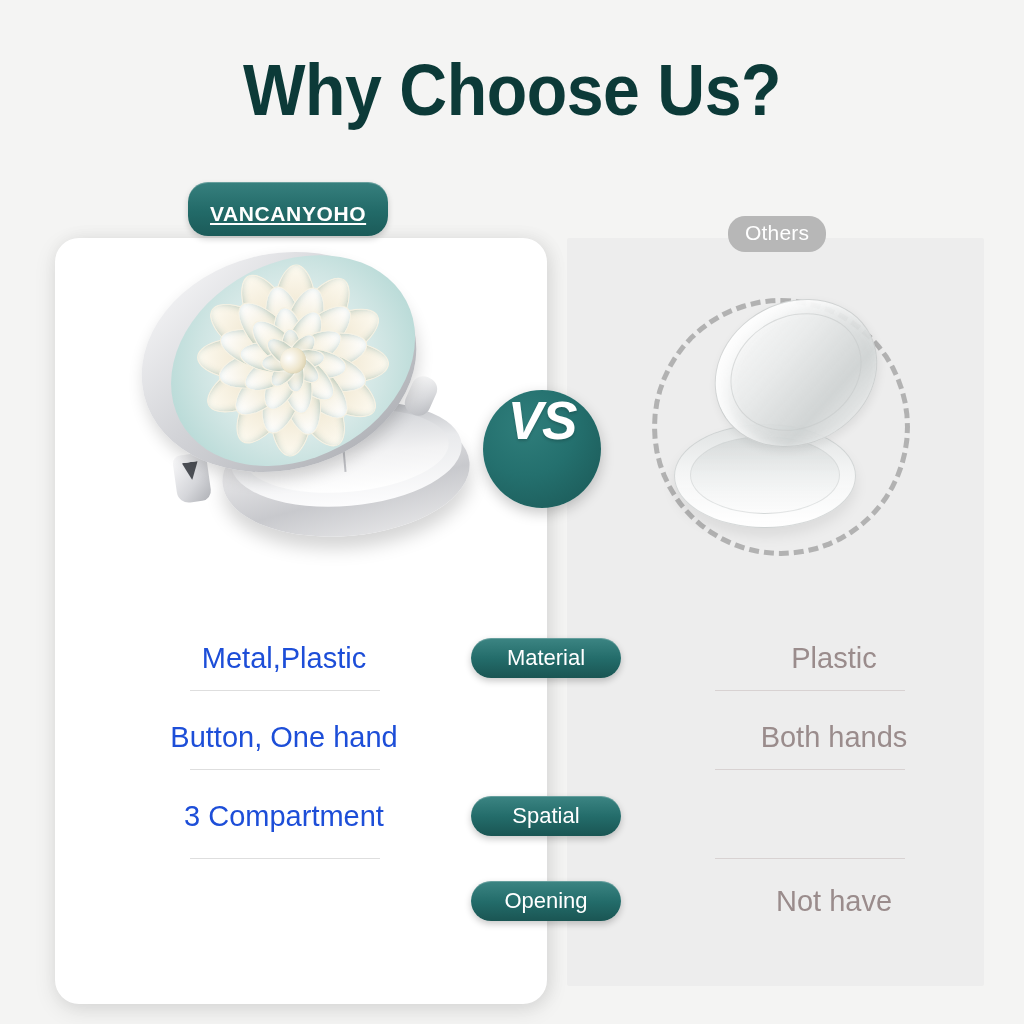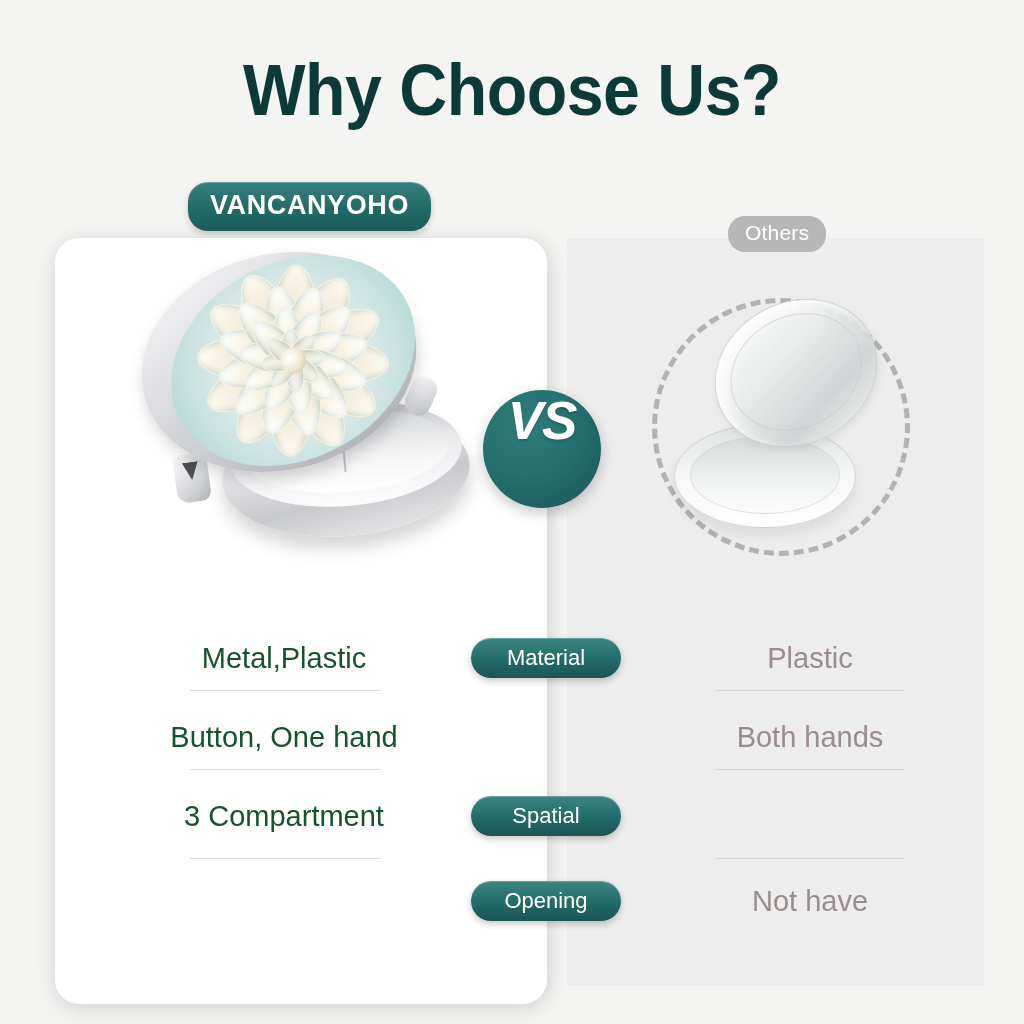--- a/index.html
+++ b/index.html
@@ -60,29 +60,30 @@
     background: #ffffff;
     border-radius: 24px;
     box-shadow: 0 6px 22px rgba(0,0,0,0.10), 4px 0 18px rgba(0,0,0,0.06);
   }
 
   
   .brand-badge {
     position: absolute;
     left: 188px;
     top: 182px;
-    padding: 8px 22px 10px;
+    padding: 20px 22px 10px;
     border-radius: 20px;
     background: linear-gradient(180deg,#37807e 0%, #226a68 55%, #1b5b59 100%);
     box-shadow: 0 3px 6px rgba(0,0,0,0.18), inset 0 1px 0 rgba(255,255,255,0.25);
     color: #ffffff;
-    font-size: 27px;
+    font-size: 21px;
     font-weight: 700;
     letter-spacing: 0.6px;
     white-space: nowrap;
+    text-decoration: underline;
   }
 
   .others-badge {
     position: absolute;
     left: 728px;
     top: 216px;
     padding: 5px 17px 7px;
     border-radius: 17px;
     background: #b7b7b7;
     color: #ffffff;
@@ -323,27 +324,27 @@
   .rows { position: absolute; left: 0; top: 0; width: 1024px; height: 1024px; }
   .row { position: absolute; left: 0; width: 1024px; height: 52px; }
 
   .row .left-val {
     position: absolute;
     left: 96px;
     width: 376px;
     text-align: center;
     font-size: 29px;
     line-height: 52px;
-    color: #14532d;
+    color: #1d4ed8;
     white-space: nowrap;
   }
 
   .row .right-val {
     position: absolute;
-    left: 620px;
+    left: 644px;
     width: 380px;
     text-align: center;
     font-size: 29px;
     line-height: 52px;
     color: #9a8c8c;
     white-space: nowrap;
   }
 
   .row .chip {
     position: absolute;

